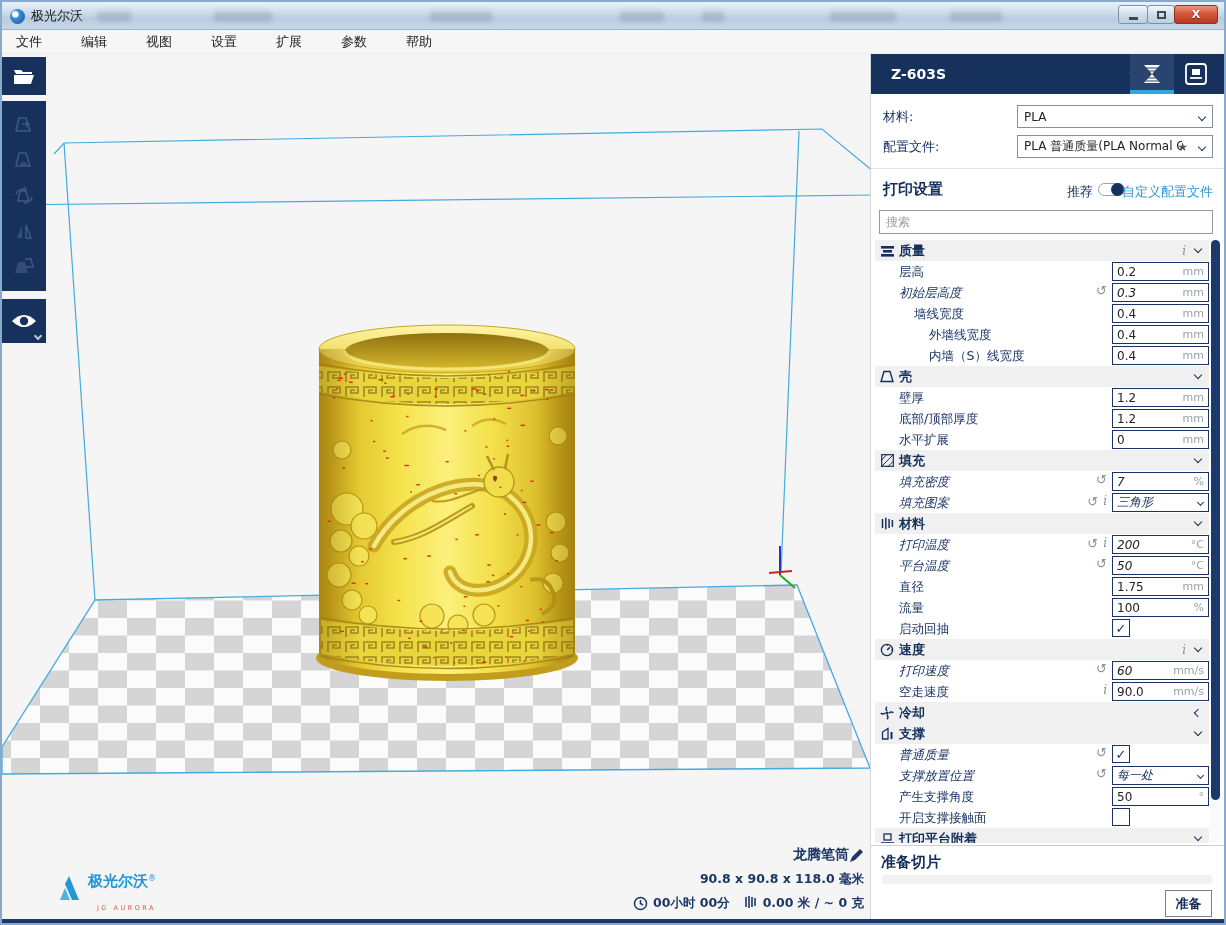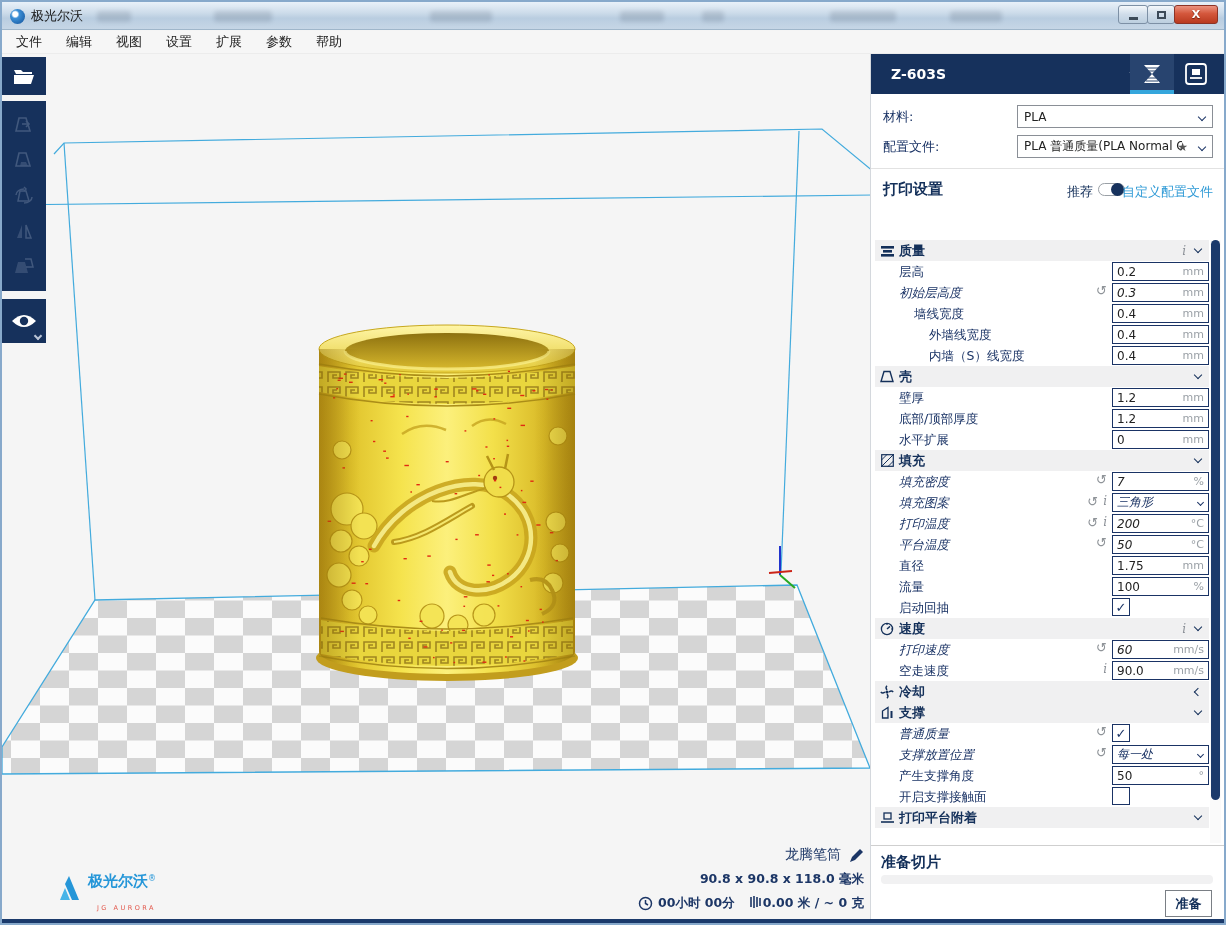--- a/index.html
+++ b/index.html
@@ -24,40 +24,40 @@
     background:linear-gradient(#f4f8fb,#cfdce9 50%,#bccfdf); display:flex; align-items:center;
     justify-content:center; color:#3c4a58; font-weight:bold; font-size:11px; }
   .winbtn.min { width:30px; } .winbtn.max { width:28px; }
   .winbtn.close { width:44px; border-color:#8c3326; color:#fff;
     background:linear-gradient(#eb9380,#d4573c 45%,#b93a20); text-shadow:0 1px 1px #6c1d0e; }
   .min-glyph { width:9px; height:3px; background:#3c4a58; margin-top:8px; }
   .max-glyph { width:9px; height:8px; border:2px solid #3c4a58; }
 
   
   .menubar { position:absolute; left:0; top:29px; width:100%; height:23px; background:#f6f6f6;
-    display:flex; align-items:center; padding-left:14px; gap:24px; border-bottom:1px solid #ececec;}
+    display:flex; align-items:center; padding-left:14px; gap:39px; border-bottom:1px solid #ececec;}
   .menu-item { color:#222; font-size:13px; cursor:default; }
 
   
   .viewport { position:absolute; left:0; top:52px; width:872px; height:866px; background:#f5f5f5; }
 
   
   .tool-block { position:absolute; left:0; width:44px; background:#16315c; }
   .tb-open { top:3px; height:38px; display:flex; align-items:center; justify-content:center; }
   .tb-tools { top:47px; height:190px; display:flex; flex-direction:column; align-items:center;
     justify-content:space-around; padding:6px 0; }
   .tb-view { top:245px; height:44px; display:flex; align-items:center; justify-content:center; }
   .tool-icon { width:26px; height:26px; display:flex; align-items:center; justify-content:center;
     color:#41587d; }
   .view-caret { position:absolute; right:5px; bottom:4px; width:6px; height:6px;
     border-right:2px solid #b9c4d6; border-bottom:2px solid #b9c4d6; transform:rotate(45deg); }
 
   
   .model-info { position:absolute; right:10px; bottom:8px; text-align:right; color:#1c3666; }
-  .mi-line1 { font-size:14px; font-weight:normal; display:flex; align-items:center; gap:8px;
+  .mi-line1 { font-size:14px; font-weight:bold; display:flex; align-items:center; 
     justify-content:flex-end; }
   .mi-line2 { font-size:12.5px; font-weight:bold; margin-top:7px; }
   .mi-line3 { font-size:12.5px; font-weight:bold; margin-top:7px; display:flex; gap:14px;
     align-items:center; justify-content:flex-end; }
   .mi-ico { display:inline-flex; vertical-align:middle; }
 
   
   .brand { position:absolute; left:55px; bottom:9px; display:flex; gap:5px; align-items:flex-start;}
   .brand-text { line-height:1;text-align:right; }
   .brand-name { color:#2596d8; font-weight:bold; font-size:15px; }
@@ -438,21 +438,21 @@
       </div>
       <div class="mi-line2">90.8 x 90.8 x 118.0 毫米</div>
       <div class="mi-line3">
         <span style="display:flex;gap:5px;align-items:center">
           <svg class="mi-ico" width="15" height="15" viewBox="0 0 15 15">
             <circle cx="7.5" cy="7.5" r="6" fill="none" stroke="#1c3666" stroke-width="1.5"></circle>
             <path d="M7.5,4 v3.5 l2.5,1.5" fill="none" stroke="#1c3666" stroke-width="1.5"></path>
           </svg>
           <span>00小时 00分</span>
         </span>
-        <span style="display:flex;align-items:flex-start">
+        <span style="display:flex;gap:5px;align-items:flex-start">
           <svg class="mi-ico" width="14" height="14" viewBox="0 0 14 14">
             <path d="M2,2 v10 M5,1 v12 M8,2 v10 M11,3 v8" stroke="#1c3666" stroke-width="1.6" fill="none"></path>
           </svg>
           <span>0.00 米 / ~ 0 克</span>
         </span>
       </div>
     </div>
 
     <div class="brand">
       <svg width="26" height="30" viewBox="0 0 26 30">
@@ -507,20 +507,21 @@
 
     <div class="ps-header">
       <span class="ps-title">打印设置</span>
       <span class="ps-reco">推荐</span>
       <span class="toggle">
           <span class="toggle-knob"></span>
         </span>
       <span class="ps-link">自定义配置文件</span>
     </div>
 
+    <input class="search-box" type="text" placeholder="搜索" style="">
 
     <div class="settings-list" id="settings-list">
         <div class="sec-header">
           <span class="sec-icon">
             <svg width="13" height="12" viewBox="0 0 13 12">
               <rect x="0" y="1" width="13" height="2.6" fill="currentColor"></rect>
               <rect x="2" y="5" width="9" height="2.6" fill="currentColor"></rect>
               <rect x="0" y="9" width="13" height="2.6" fill="currentColor"></rect>
             </svg>
           </span>
@@ -626,20 +627,31 @@
           <span class="row-label mod" style="left: 28px;">填充图案</span>
           <span class="row-ctls">
             <span class="reset-ico">↺</span>
             <span class="info-i">i</span>
           </span>
           <span class="field sel">
             <span>三角形</span>
             <span class="fcaret"></span>
           </span>
         </div>
+        <div class="sec-header">
+          <span class="sec-icon">
+            <svg width="13" height="13" viewBox="0 0 13 13">
+              <path d="M1.5,2 v9 M4.8,0.8 v11.4 M8.1,2 v9 M11.4,3 v7" stroke="currentColor" stroke-width="1.5" fill="none"></path>
+            </svg>
+          </span>
+          <span class="sec-label">材料</span>
+          <span class="sec-right">
+            <span class="caret-down"></span>
+          </span>
+        </div>
         <div class="set-row">
           <span class="row-label mod" style="left: 28px;">打印温度</span>
           <span class="row-ctls">
             <span class="reset-ico">↺</span>
             <span class="info-i">i</span>
           </span>
           <span class="field">
             <span style="font-style: italic;">200</span>
             <span class="unit">°C</span>
           </span>

